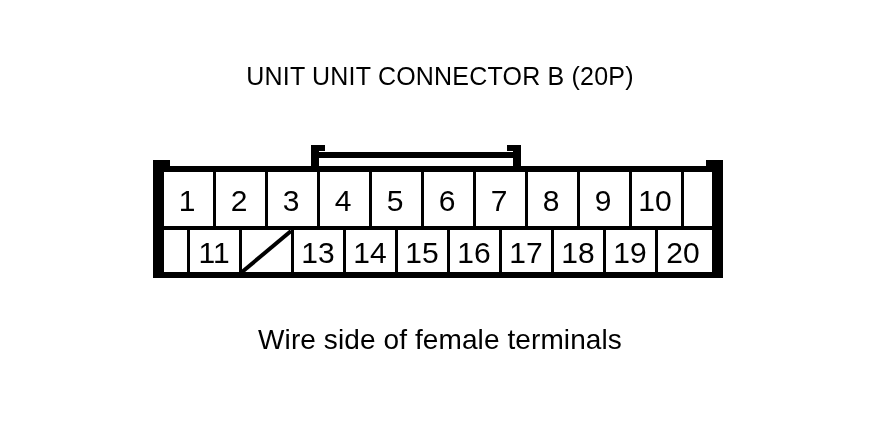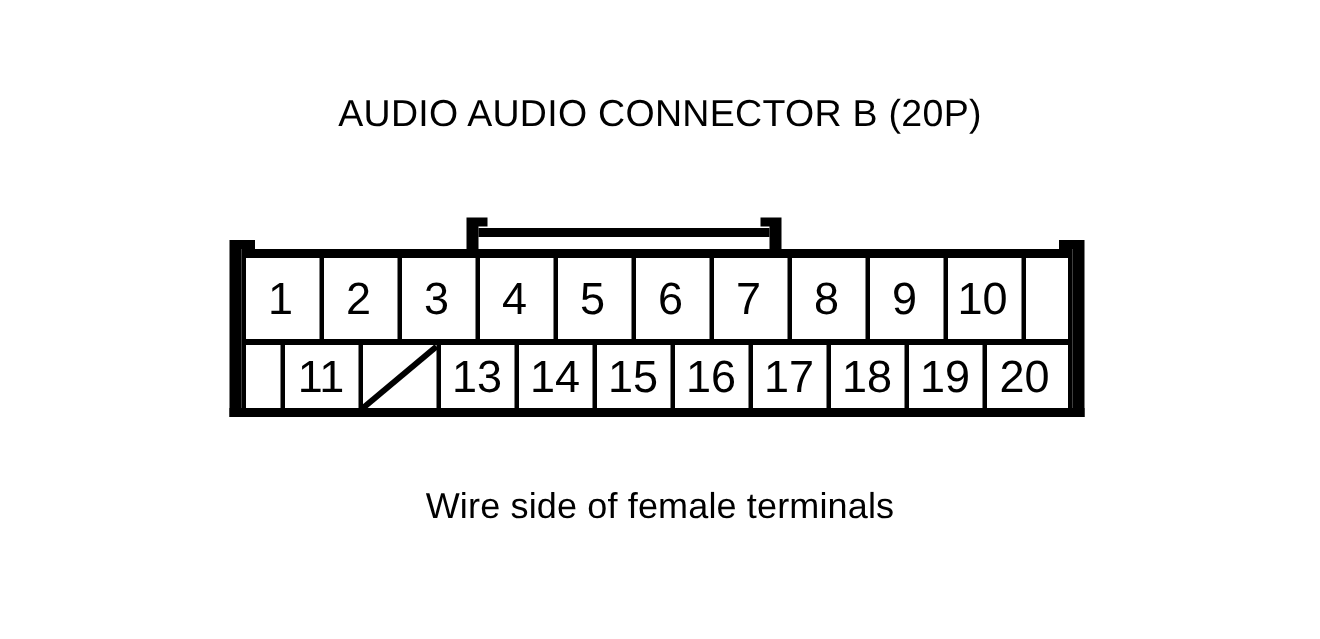--- a/index.html
+++ b/index.html
@@ -37,21 +37,21 @@
     color: #000000;
     white-space: nowrap;
   }
 
   .caption-text {
     position: absolute;
     left: 0;
     top: 324px;
     width: 880px;
     text-align: center;
-    font-size: 24px;
+    font-size: 28px;
     font-weight: normal;
     letter-spacing: 0.1px;
     color: #000000;
     white-space: nowrap;
   }
 
   .connector-svg {
     position: absolute;
     left: 0;
     top: 0;
@@ -66,21 +66,21 @@
     fill: #000000;
     text-anchor: middle;
     dominant-baseline: central;
   }
 </style>
 </head>
 <body>
 
 <div id="diagram-root">
 
-  <div class="title-text">AUDIO AUDIO CONNECTOR B (20P)</div>
+  <div class="title-text">UNIT UNIT CONNECTOR B (20P)</div>
 
   <svg class="connector-svg" viewBox="0 0 880 426">
 
     <g>
 
       <path d="M 311 145 L 325 145 L 325 151 L 319 151 L 319 172 L 311 172 Z" fill="#000000"></path>
 
       <path d="M 507 145 L 521 145 L 521 172 L 513 172 L 513 151 L 507 151 Z" fill="#000000"></path>
 
       <rect x="319" y="152" width="194" height="6" fill="#000000"></rect>

